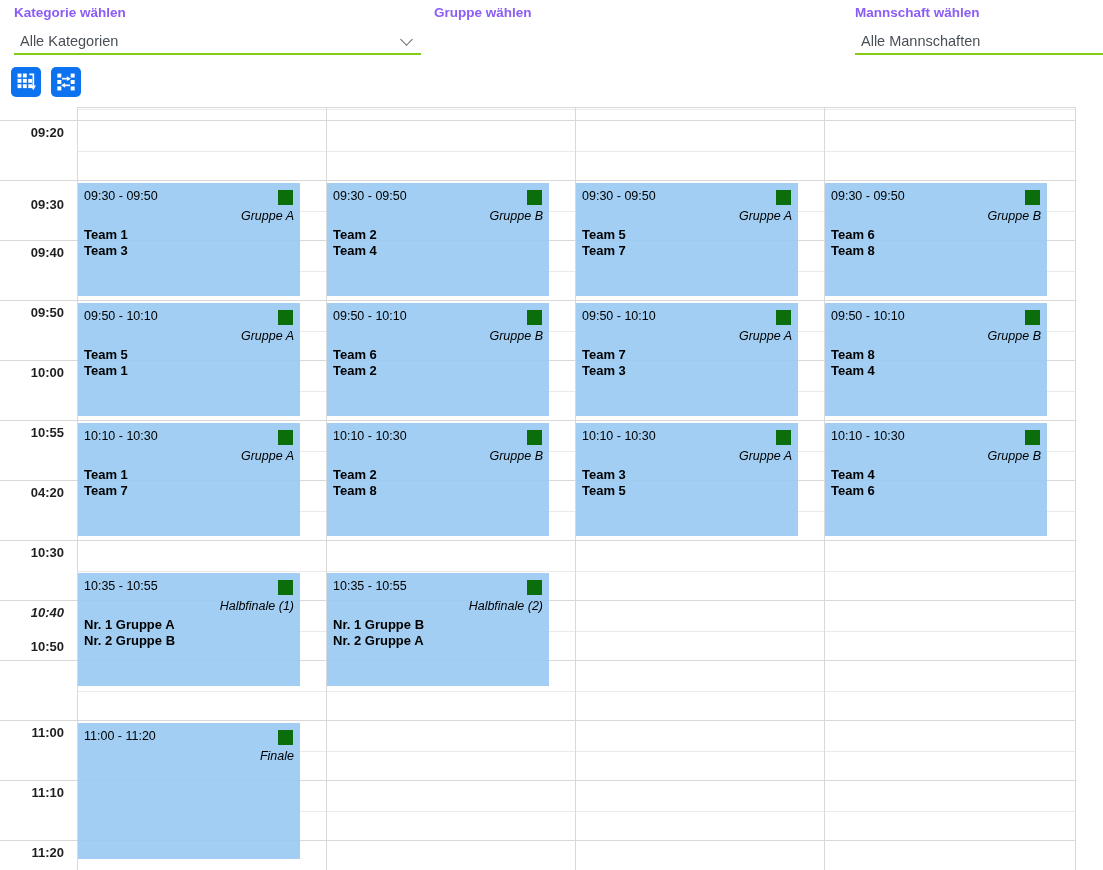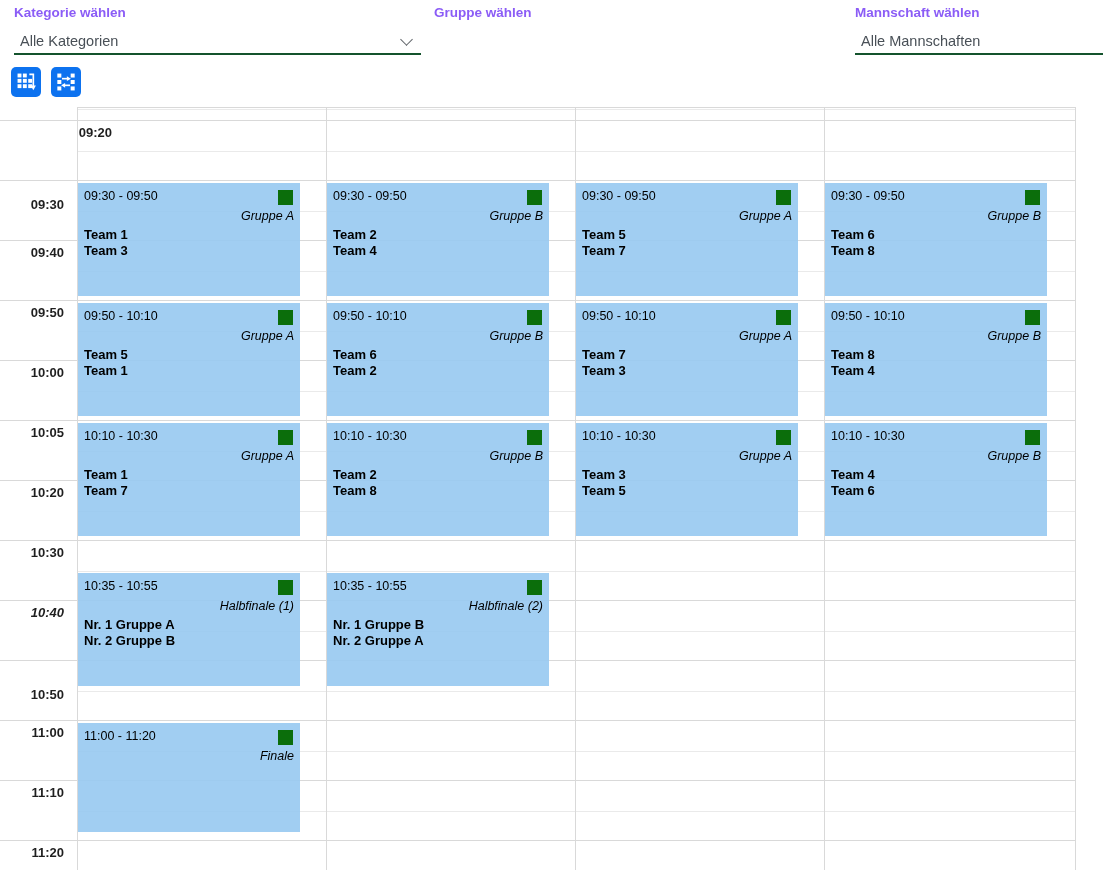--- a/index.html
+++ b/index.html
@@ -5,21 +5,21 @@
   html,body{margin:0;padding:0;background:#fff;}
   body{
     width:1103px;height:870px;position:relative;overflow:hidden;
     font-family:"Liberation Sans",sans-serif;color:#212529;
   }
   
   .filter-group{position:absolute;top:0;width:407px;height:60px;}
   .filter-label{position:absolute;top:5px;left:0;font-size:13.5px;font-weight:bold;color:#8b5cf6;}
   .select-row{
     position:absolute;top:28px;left:0;right:0;height:25px;
-    border-bottom:2px solid #14532d;cursor:pointer;
+    border-bottom:2px solid #84cc16;cursor:pointer;
   }
   .select-value{position:absolute;left:6px;top:5px;font-size:14.5px;color:#495057;}
   .chevron{
     position:absolute;right:10px;top:7px;width:8px;height:8px;
     border-right:1.6px solid #5f6periodic368;border-right:1.6px solid #5f6368;
     border-bottom:1.6px solid #5f6368;transform:rotate(45deg);
   }
   
   .tool-btn{
     position:absolute;top:67px;width:30px;height:30px;border:none;border-radius:5px;
@@ -113,30 +113,30 @@
 </button>
 
 <div class="grid">
   <div class="grid-cols"></div>
   <div class="vline" style="left:77px"></div>
   <div class="vline" style="left:326px"></div>
   <div class="vline" style="left:575px"></div>
   <div class="vline" style="left:824px"></div>
   <div class="vline" style="left:1075px"></div>
   <div id="time-labels">
-      <div class="time-label" style="top: 18px; padding-left: 48px;">09:20</div>
+      <div class="time-label" style="top: 18px;">09:20</div>
       <div class="time-label" style="top: 90px;">09:30</div>
       <div class="time-label" style="top: 138px;">09:40</div>
       <div class="time-label" style="top: 198px;">09:50</div>
       <div class="time-label" style="top: 258px;">10:00</div>
-      <div class="time-label" style="top: 318px;">10:05</div>
-      <div class="time-label" style="top: 378px;">10:20</div>
+      <div class="time-label" style="top: 318px;">10:55</div>
+      <div class="time-label" style="top: 378px;">04:20</div>
       <div class="time-label" style="top: 438px;">10:30</div>
       <div class="time-label" style="top: 498px; font-style: italic;">10:40</div>
-      <div class="time-label" style="top: 580px;">10:50</div>
+      <div class="time-label" style="top: 532px;">10:50</div>
       <div class="time-label" style="top: 618px;">11:00</div>
       <div class="time-label" style="top: 678px;">11:10</div>
       <div class="time-label" style="top: 738px;">11:20</div>
     </div>
   <div id="events-layer">
       <div class="event" style="left: 78px; top: 76px; height: 113px; background: rgba(151, 201, 241, 0.9);">
     <span class="ev-time">09:30 - 09:50</span>
     <span class="ev-cat" style="background: rgb(11, 110, 11);"></span>
     <span class="ev-group">Gruppe A</span>
     <div class="ev-teams">
@@ -254,19 +254,19 @@
   </div>
       <div class="event" style="left: 327px; top: 466px; height: 113px; background: rgba(151, 201, 241, 0.9);">
     <span class="ev-time">10:35 - 10:55</span>
     <span class="ev-cat" style="background: rgb(11, 110, 11);"></span>
     <span class="ev-group">Halbfinale (2)</span>
     <div class="ev-teams">
           <div>Nr. 1 Gruppe B</div>
           <div>Nr. 2 Gruppe A</div>
         </div>
   </div>
-      <div class="event" style="left: 78px; top: 616px; height: 109px; background: rgba(151, 201, 241, 0.9);">
+      <div class="event" style="left: 78px; top: 616px; height: 136px; background: rgba(151, 201, 241, 0.9);">
     <span class="ev-time">11:00 - 11:20</span>
     <span class="ev-cat" style="background: rgb(11, 110, 11);"></span>
     <span class="ev-group">Finale</span>
   </div>
     </div>
 </div>
 
 </body></html>

